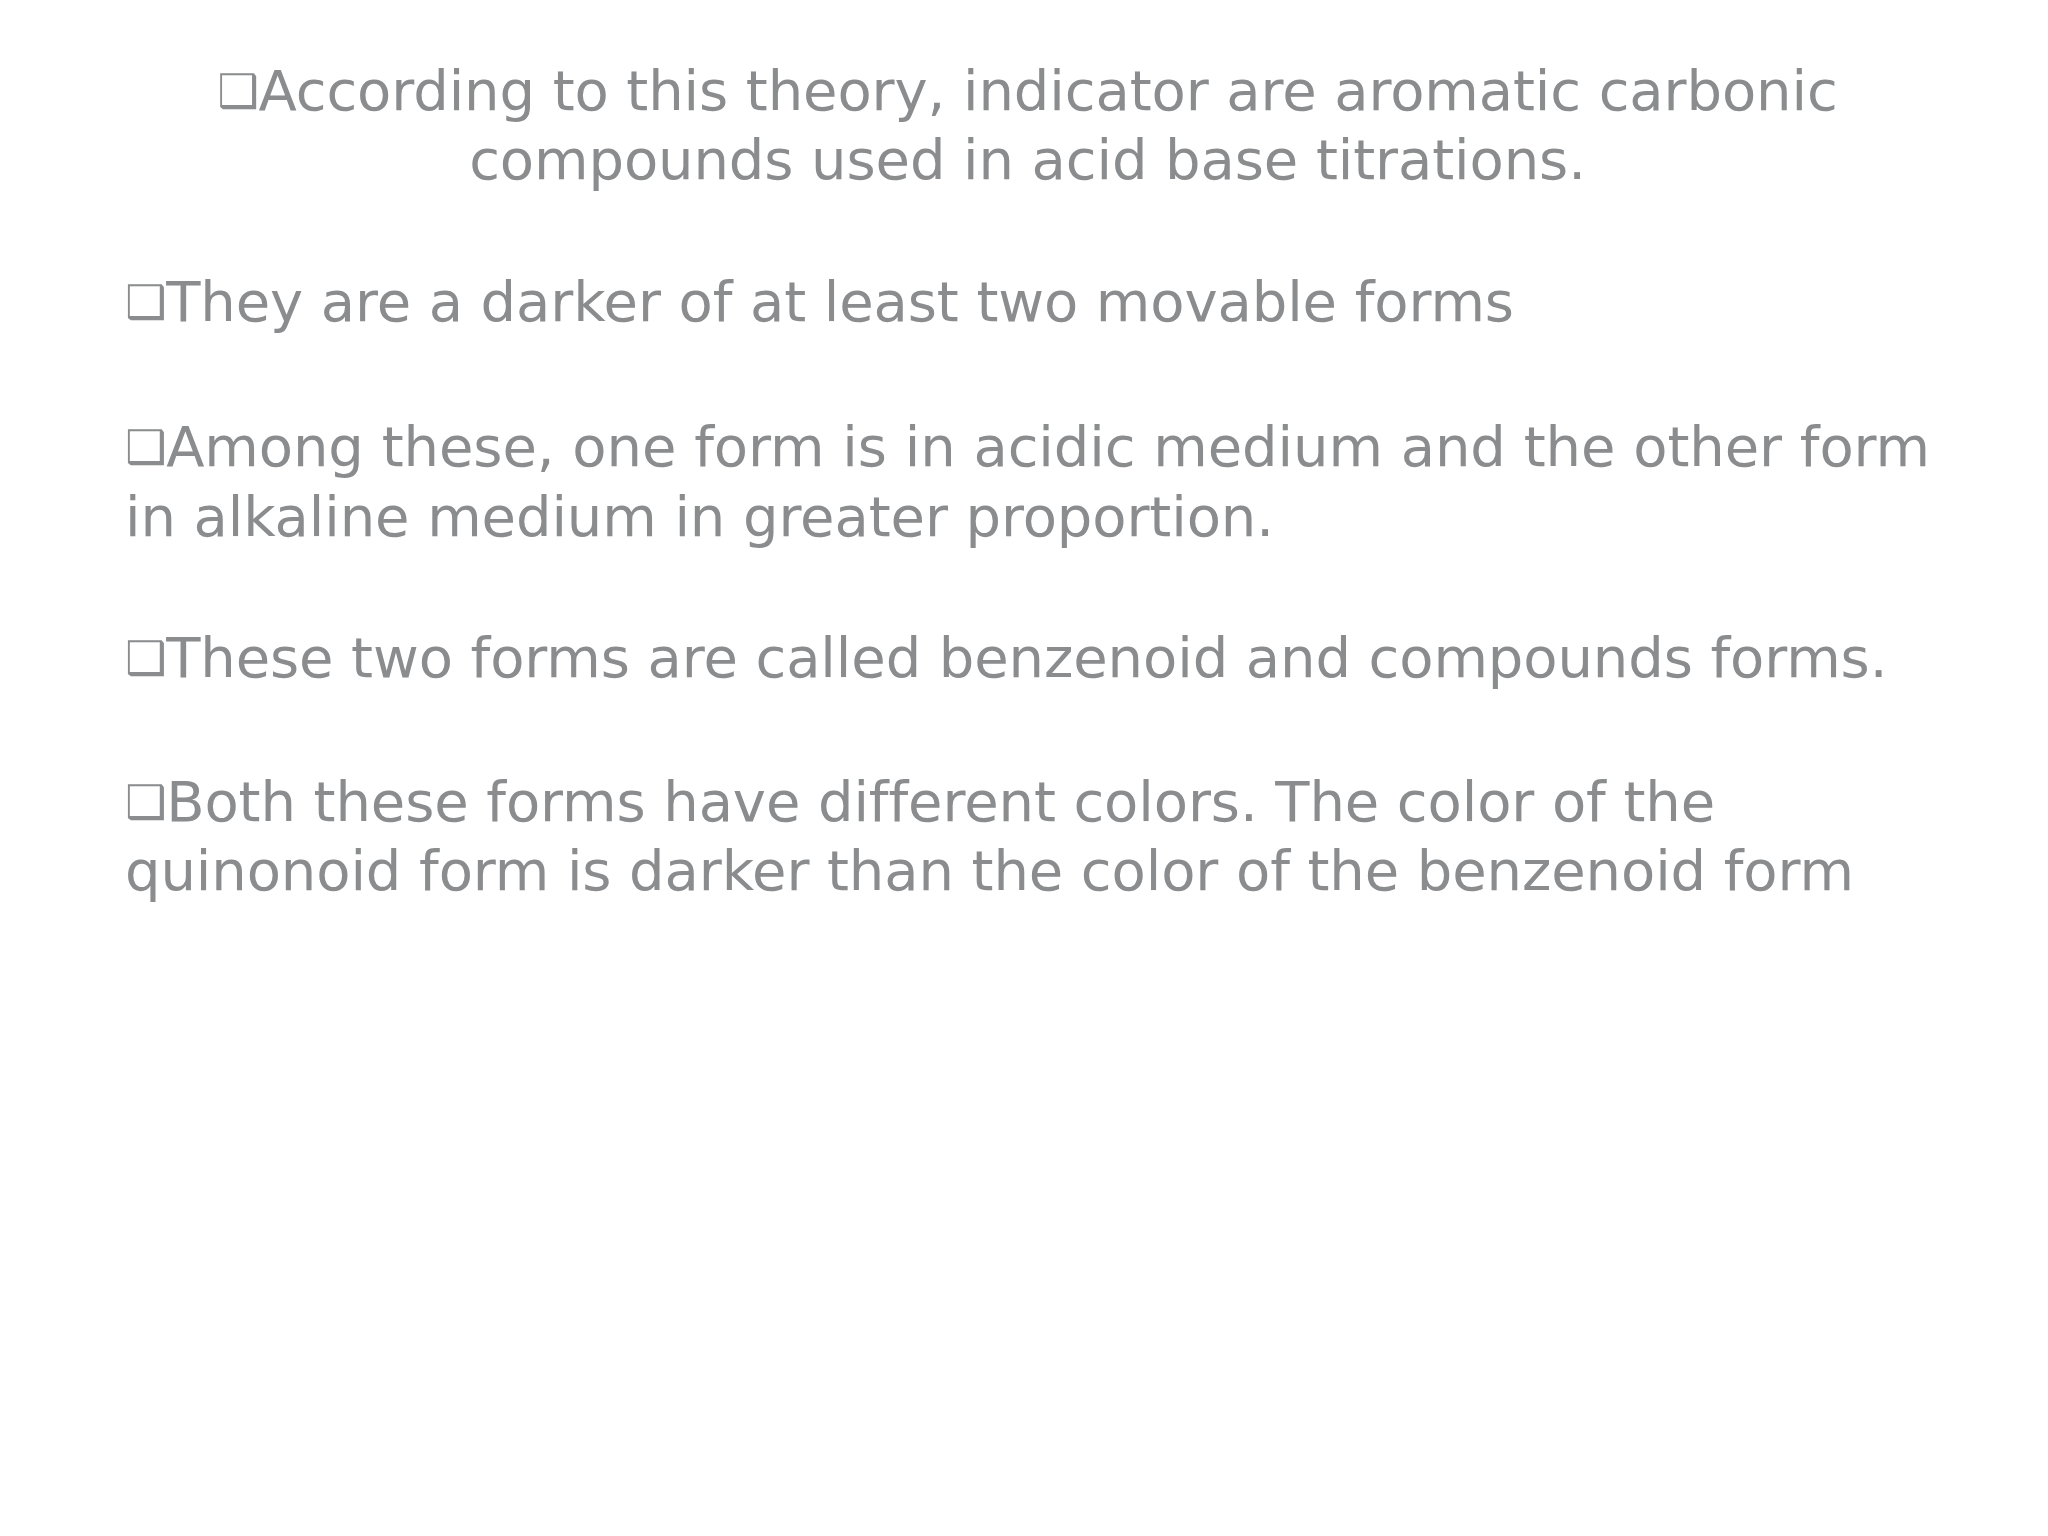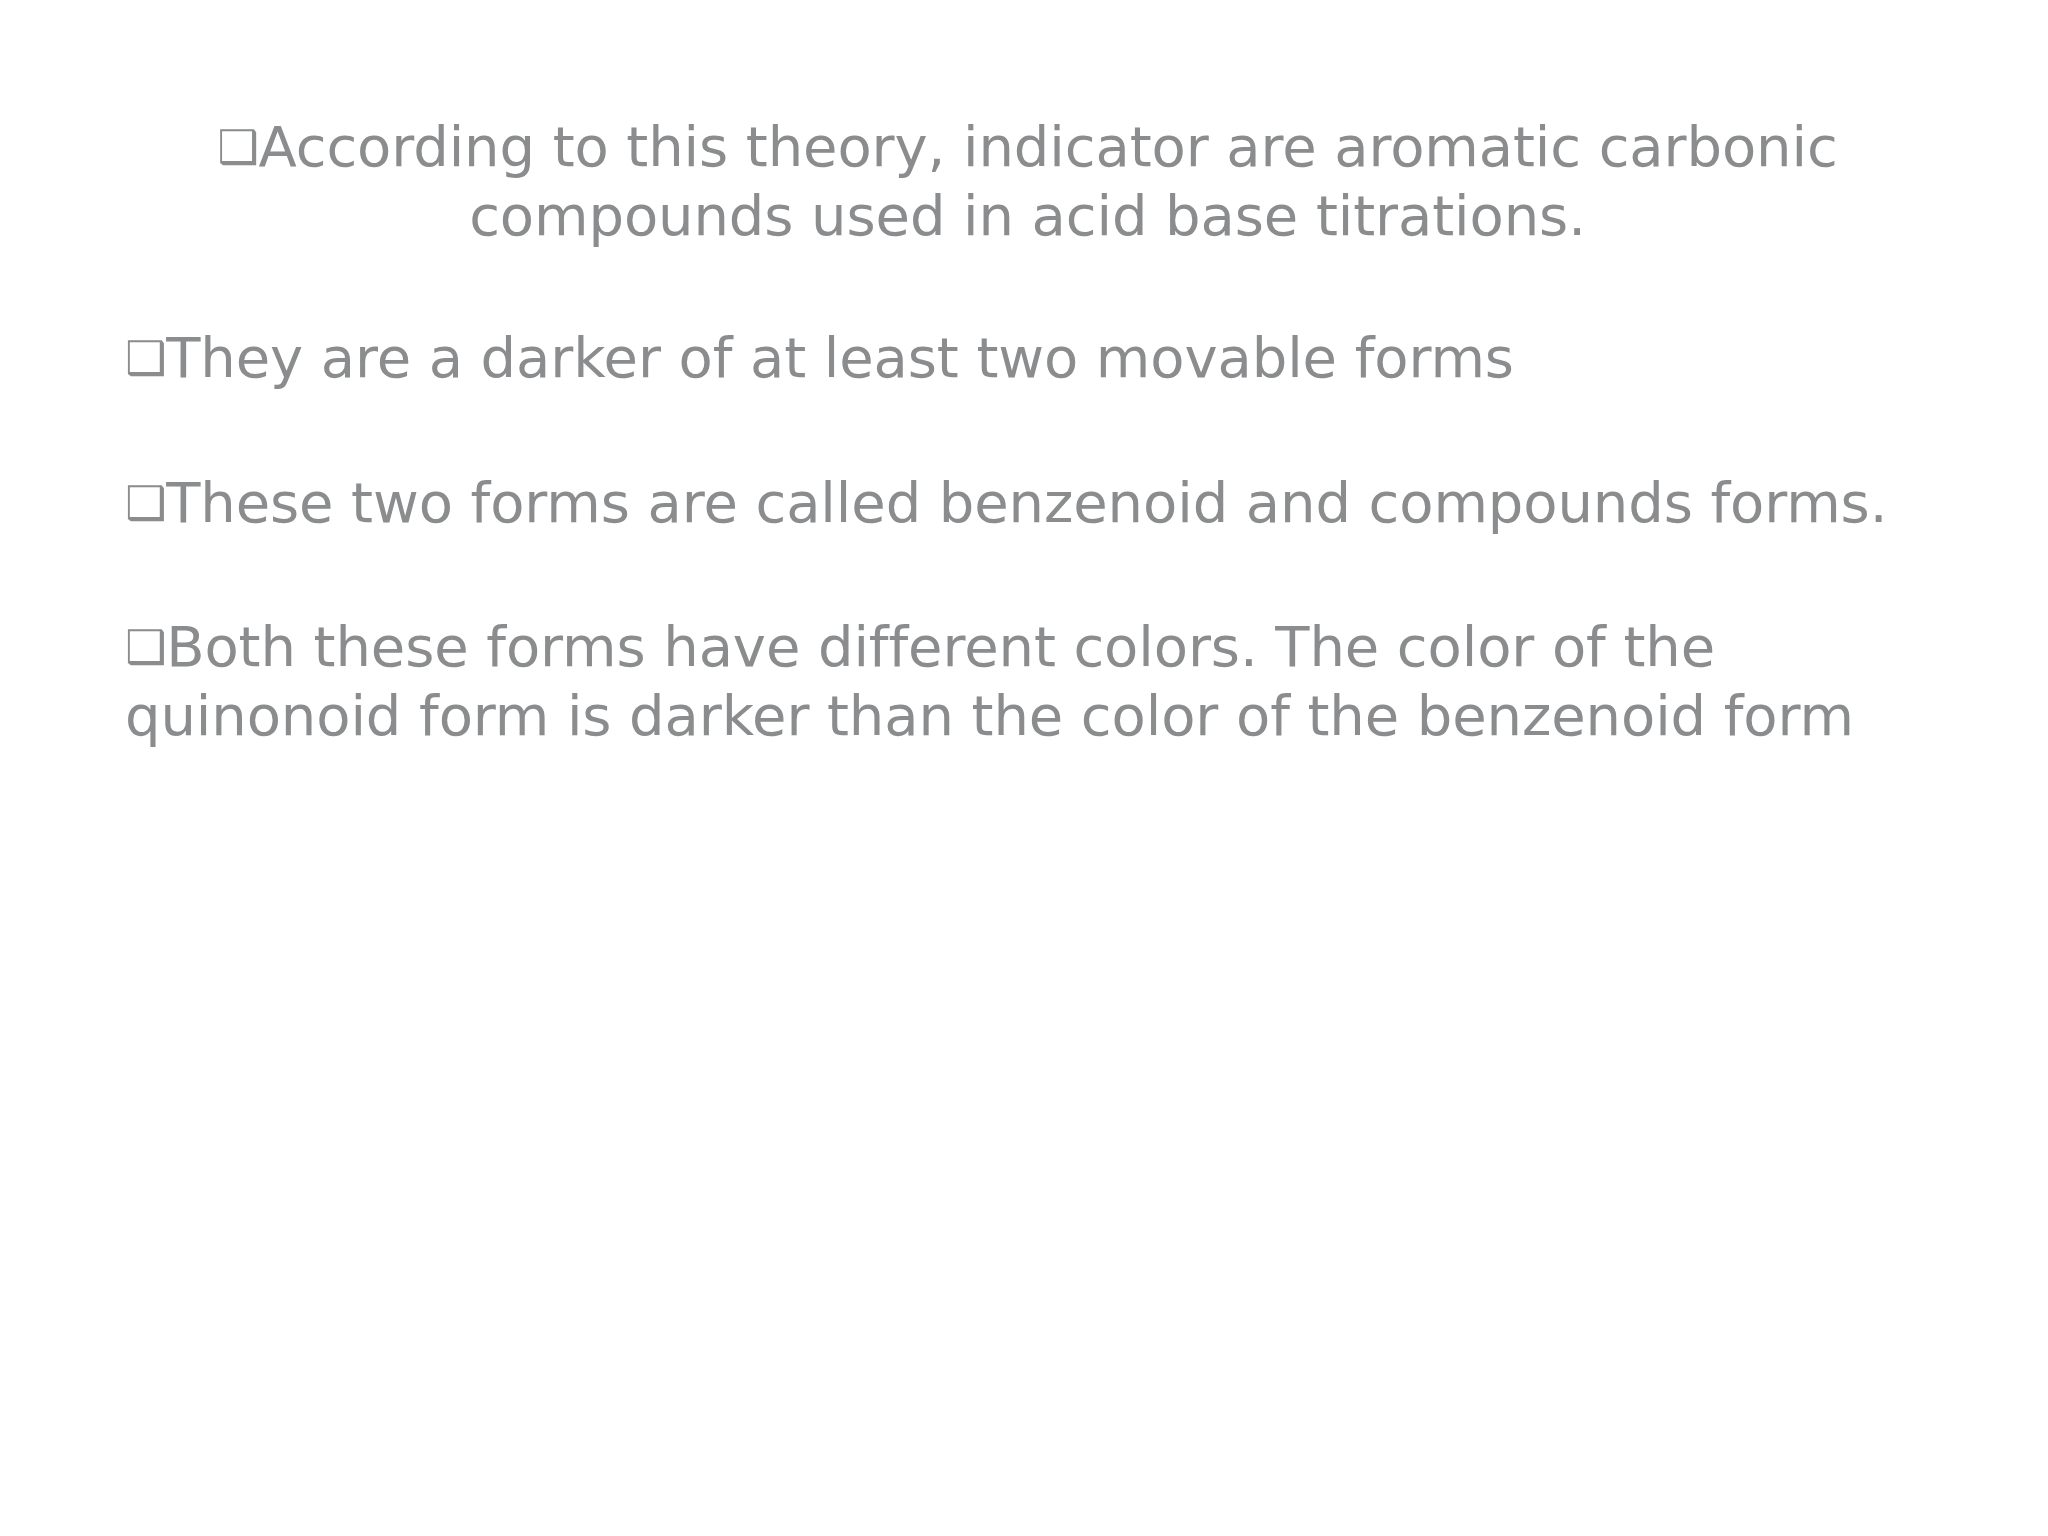--- a/index.html
+++ b/index.html
@@ -12,21 +12,21 @@
     height: 1536px;
     font-family: "DejaVu Sans", sans-serif;
     overflow: hidden;
   }
   .slide {
     position: relative;
     width: 2048px;
     height: 1524px;
     background: #ffffff;
     box-sizing: border-box;
-    padding: 112px 118px 0 125px;
+    padding: 56px 118px 0 125px;
   }
   .body-list {
     margin: 0;
     padding: 0;
     list-style: none;
   }
   .bullet-item {
     color: #8a8c8e;
     font-size: 56px;
     line-height: 1.24;
@@ -55,20 +55,23 @@
 <body>
 
 <div class="slide">
   <ul class="body-list">
     <li class="bullet-item item-1 align-center">
       <span class="marker">❑</span><span>According to this theory, indicator are aromatic carbonic compounds used in acid base titrations.</span>
     </li>
     <li class="bullet-item item-2 align-left">
       <span class="marker">❑</span><span>They are a darker of at least two movable forms</span>
     </li>
+    <li class="bullet-item item-3 align-justify">
+      <span class="marker">❑</span><span>Among these, one form is in acidic medium and the other form in alkaline medium in greater proportion.</span>
+    </li>
     <li class="bullet-item item-4 align-left">
       <span class="marker">❑</span><span>These two forms are called benzenoid and compounds forms.</span>
     </li>
     <li class="bullet-item item-5 align-left">
       <span class="marker">❑</span><span>Both  these forms have different colors. The color of the quinonoid form is darker than the color of the benzenoid form</span>
     </li>
   </ul>
 </div>
 
 </body></html>

